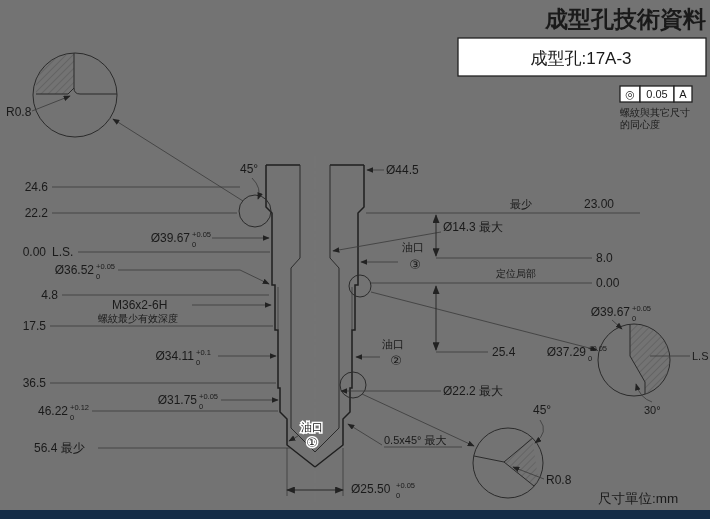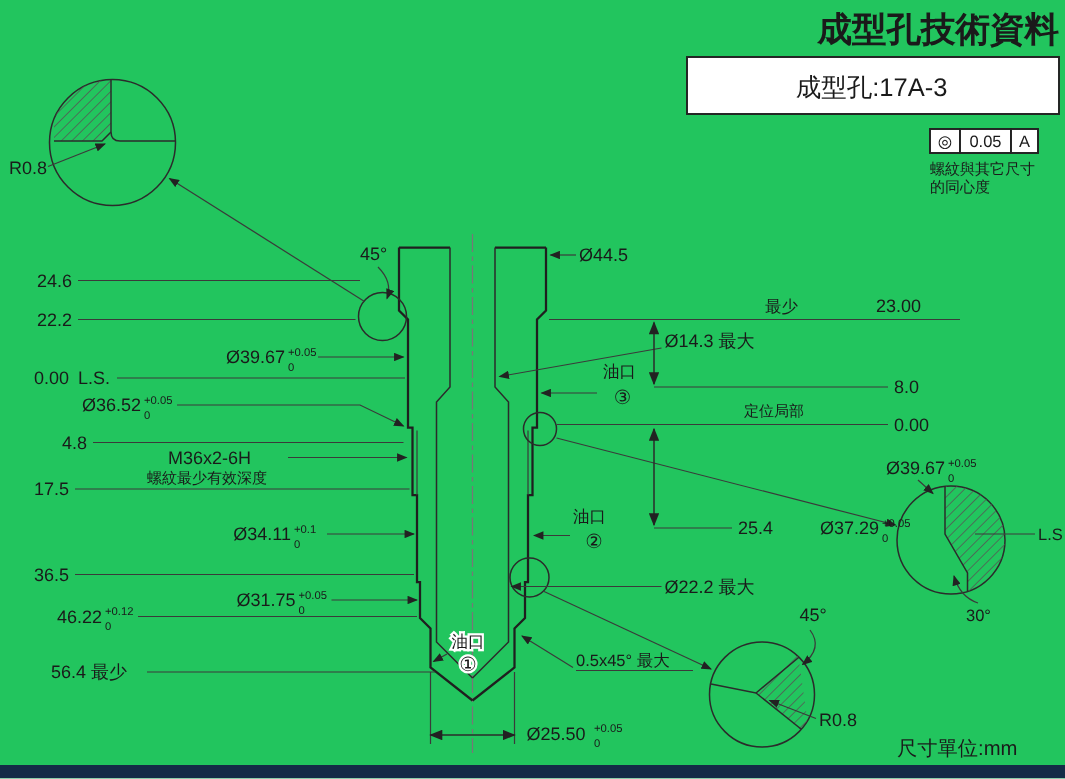--- a/index.html
+++ b/index.html
@@ -1,16 +1,16 @@
 <!DOCTYPE html>
 <html><head>
 <meta charset="utf-8">
 <style>
   html,body{margin:0;padding:0;background:#ffffff;}
-  #stage{position:relative;width:710px;height:519px;background:#22c55e;overflow:hidden;
+  #stage{position:relative;width:710px;height:519px;background:#737373;overflow:hidden;
          font-family:"Liberation Sans","DejaVu Sans",sans-serif;}
   svg{display:block;}
   svg text{font-family:"Liberation Sans","DejaVu Sans",sans-serif;fill:#1a1a1a;}
   .title{font-size:23px;font-weight:bold;}
   .part-label{font-size:17px;}
   .gdt{font-size:11px;}
   .unit{font-size:13.5px;}
   .dim{font-size:12px;}
   .small{font-size:11px;}
   .xsmall{font-size:10px;}

